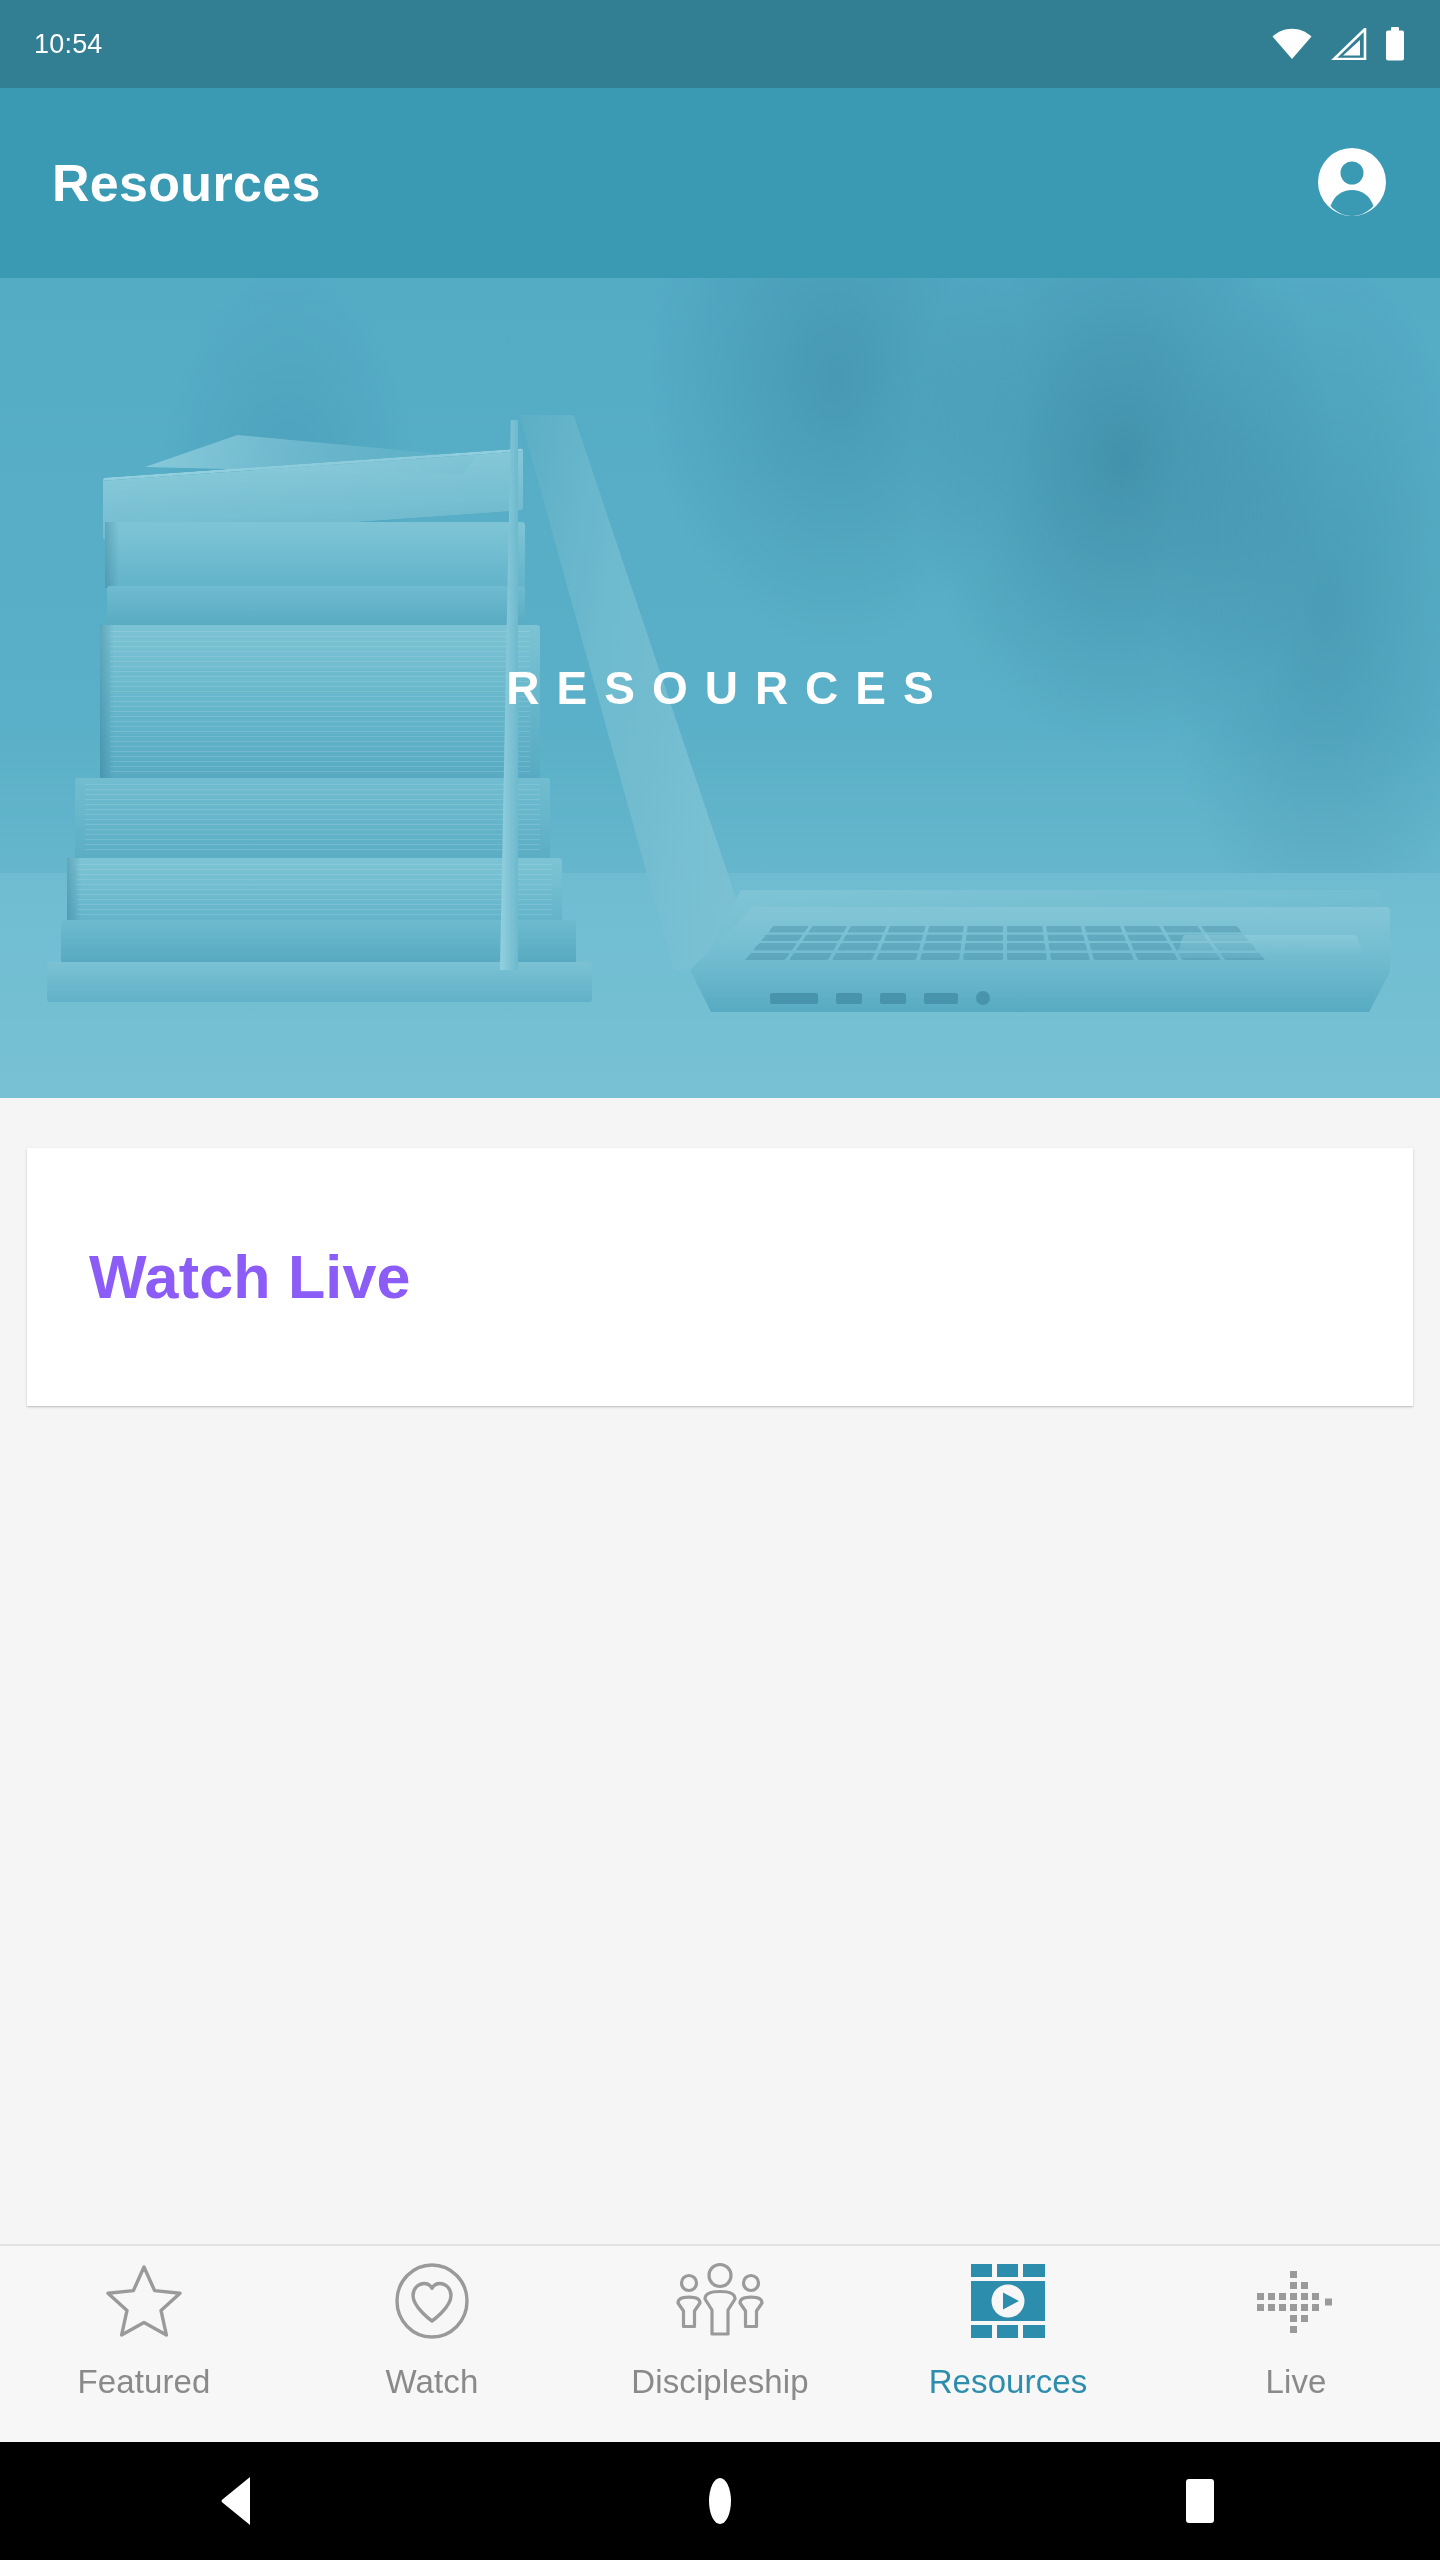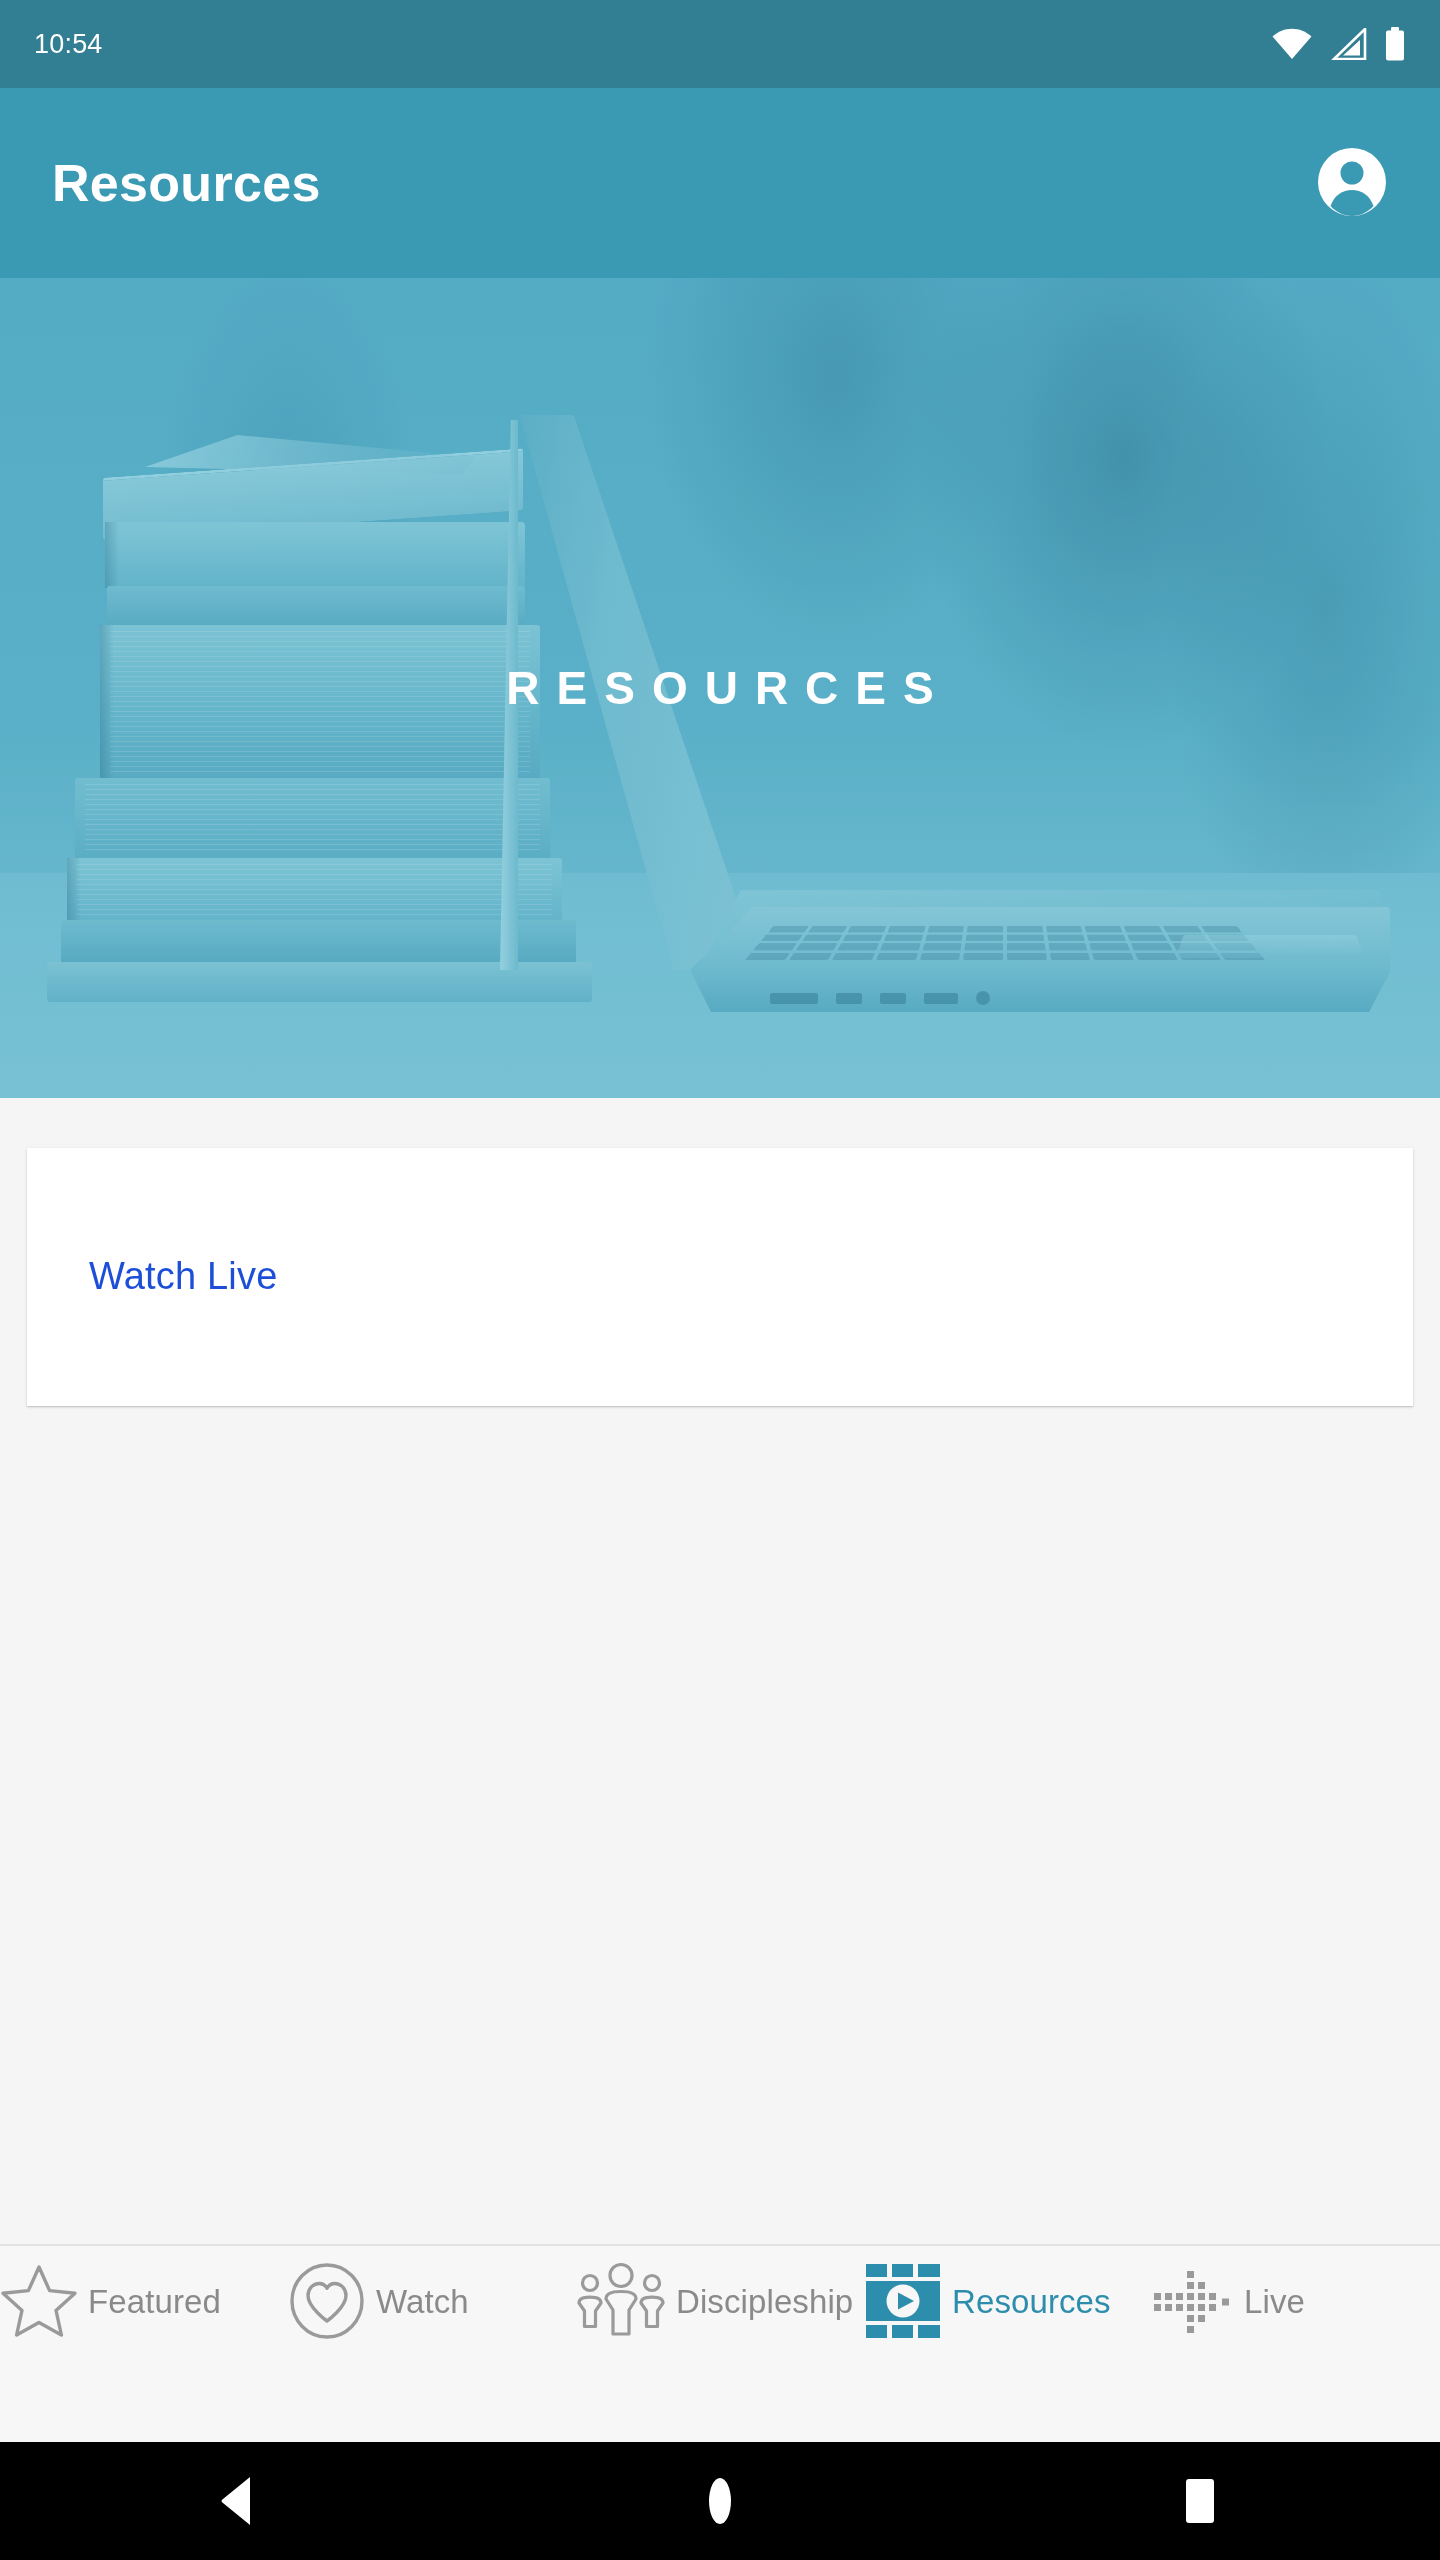--- a/index.html
+++ b/index.html
@@ -246,44 +246,44 @@
     margin: 0 27px 24px 27px;
     background: #FFFFFF;
     min-height: 258px;
     display: flex;
     align-items: center;
     padding: 0 62px;
     box-shadow: 0 1px 3px rgba(0,0,0,0.14), 0 1px 1px rgba(0,0,0,0.10);
     cursor: pointer;
   }
   .card-title {
-    color: #1d4ed8;
-    font-size: 38px;
-    font-weight: 400;
+    color: #8b5cf6;
+    font-size: 61px;
+    font-weight: 700;
     letter-spacing: 0.2px;
     line-height: 1.15;
   }
 
   
   .bottom-nav {
     flex: 0 0 198px;
     height: 198px;
     background: #F7F7F7;
     border-top: 2px solid #E3E3E3;
     display: flex;
     align-items: flex-start;
     padding-top: 16px;
   }
   .nav-item {
     flex: 1 1 0;
     display: flex;
-    flex-direction: row;
+    flex-direction: column;
     align-items: center;
     justify-content: flex-start;
-    gap: 10px;
+    gap: 25px;
     cursor: pointer;
     background: none; border: none;
   }
   .nav-icon {
     height: 78px;
     display: flex; align-items: center; justify-content: center;
   }
   .nav-icon svg { display: block; }
   .nav-label {
     font-size: 33px;

